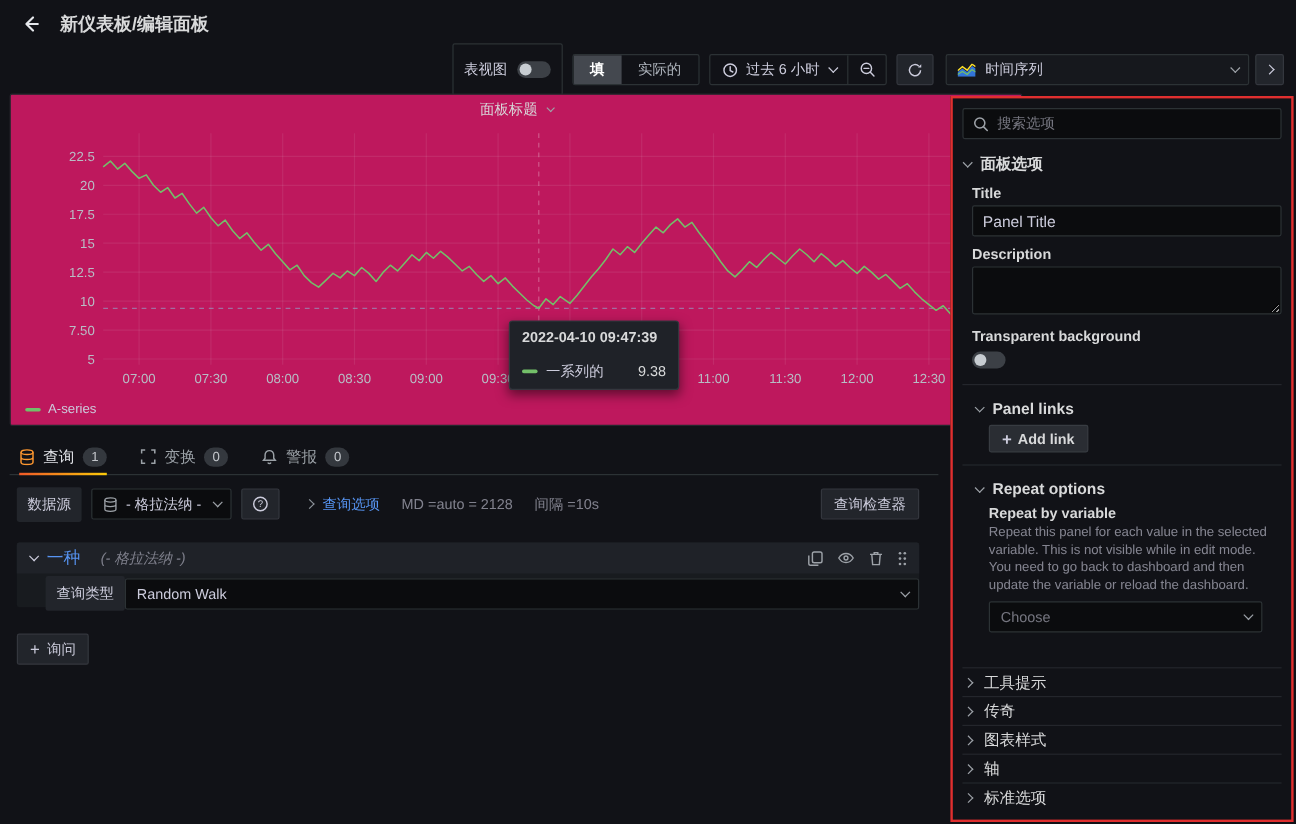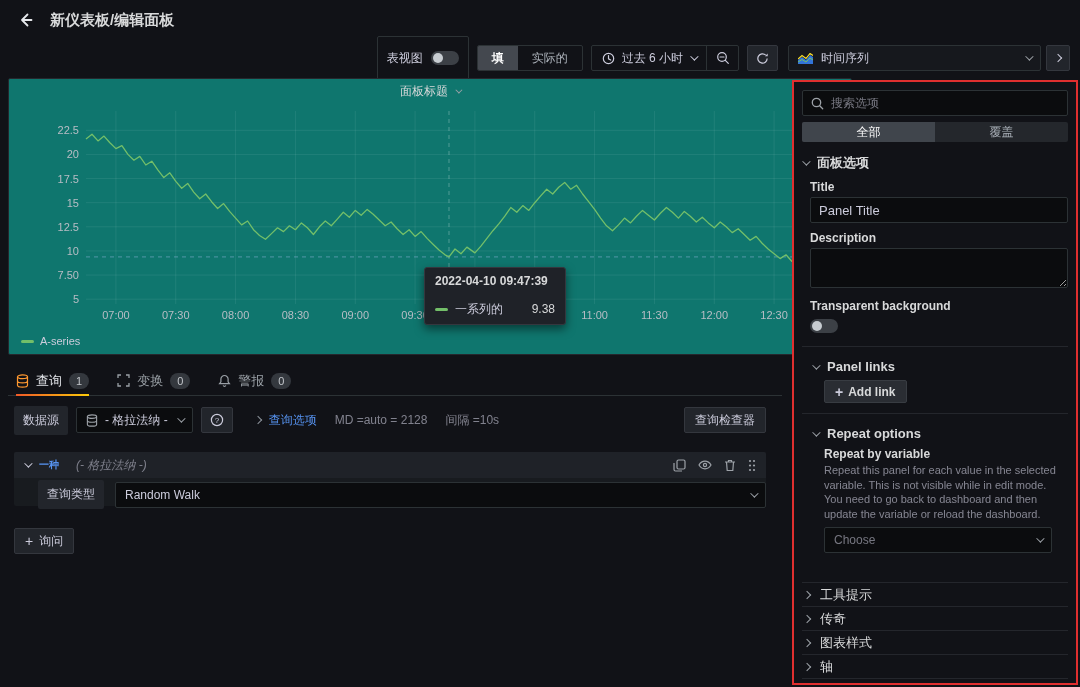--- a/index.html
+++ b/index.html
@@ -34,21 +34,21 @@
   .seg{border:none;background:transparent;color:#aeb4bc;font-size:12px;padding:0 14px;cursor:pointer}
   .seg.active{background:#44484f;color:#fff;font-weight:600}
   .time-group{display:flex;height:26px;border:1px solid #2c3235;border-radius:2px;overflow:hidden}
   .tp{display:flex;align-items:center;gap:7px;background:transparent;border:none;color:#ccccdc;font-size:12px;padding:0 10px;cursor:pointer}
   .tz{width:32px;background:transparent;border:none;border-left:1px solid #2c3235;color:#ccccdc;display:flex;align-items:center;justify-content:center;cursor:pointer}
   .tb-right{width:292px;display:flex;align-items:center;gap:5px;padding-right:10px}
   .viz-select{flex:1;height:26px;background:#16181d;border:1px solid #2c3235;border-radius:2px;display:flex;align-items:center;gap:8px;padding:0 9px;cursor:pointer}
   .viz-select .chev{margin-left:auto;color:#9da2a8}
 
   
-  #chart-panel{position:absolute;left:8px;top:78px;width:844px;height:277px;background:#0f766e;border:1px solid #25272d;border-radius:2px}
+  #chart-panel{position:absolute;left:8px;top:78px;width:844px;height:277px;background:#be185d;border:1px solid #25272d;border-radius:2px}
   .panel-title{position:absolute;left:0;top:0;width:100%;height:24px;display:flex;align-items:center;justify-content:center;gap:7px;font-size:12px;color:#d8d9da;cursor:pointer}
   .plot{position:absolute;left:6px;right:6px;top:26px;bottom:28px}
   .plot svg{width:100%;height:100%}
   .plot svg text{font-family:"Liberation Sans",sans-serif}
   .tooltip{position:absolute;min-width:142px;background:#1f2228;border:1px solid #34373e;border-radius:3px;box-shadow:0 4px 10px rgba(0,0,0,.5);padding:6px 10px;z-index:5}
   .tt-date{font-size:12px;font-weight:700;color:#d8d9da;margin-bottom:13px;white-space:nowrap}
   .tt-row{display:flex;align-items:center;gap:7px;font-size:12px}
   .swatch{width:13px;height:3px;border-radius:2px;background:#73bf69;flex:none}
   .tt-val{margin-left:auto;color:#d8d9da}
   .legend{position:absolute;left:12px;bottom:7px;display:flex;align-items:center;gap:6px;font-size:11px;color:#ccccdc;cursor:pointer}
@@ -68,25 +68,25 @@
   .qopts{display:flex;align-items:center;gap:8px;margin-left:14px;cursor:pointer}
   .qopts a{color:#5794f2;font-size:12px;text-decoration:none}
   .qopts .chev{color:#8d939b}
   .meta{color:rgba(204,204,220,.6);font-size:12px;margin-left:10px}
   .right-push{margin-left:auto}
 
   
   #query-card{position:absolute;left:14px;top:452px;width:752px;height:54px;background:#181b1f;border-radius:2px}
   .qc-head{height:26px;background:#1f2228;display:flex;align-items:center;gap:9px;padding:0 10px;border-radius:2px 2px 0 0}
   .qc-head .chev{color:#ccccdc}
-  .refid{color:#5794f2;font-weight:700;font-size:10px}
+  .refid{color:#5794f2;font-weight:400;font-size:14px}
   .hint{color:rgba(204,204,220,.55);font-style:italic;font-size:12px;margin-left:8px}
   .qc-icons{margin-left:auto;display:flex;align-items:center;gap:12px;color:#9da2a8}
   .qc-icons span{cursor:pointer;display:flex}
-  .qc-body{display:flex;align-items:center;gap:11px;padding:2px 0 0 24px}
+  .qc-body{display:flex;align-items:center;gap:0;padding:2px 0 0 24px}
   .qc-body .select{flex:1;margin-right:0}
   .qc-body .select .chev{margin-left:auto}
 
   #add-query{position:absolute;left:14px;top:528px}
   .plus{font-size:14px;line-height:1;color:#ccccdc}
 
   
   #options-pane{position:absolute;left:792px;top:80px;width:286px;height:605px;border:2px solid #e02f2f;padding:8px;overflow:hidden;background:#111217}
   .search-box{height:26px;background:#0b0c0e;border:1px solid #2c3235;border-radius:2px;display:flex;align-items:center;gap:7px;padding:0 8px}
   .search-box input{flex:1;background:transparent;border:none;outline:none;color:#ccccdc;font-size:12px;font-family:inherit}
@@ -353,24 +353,20 @@
 </button>
 
 <aside id="options-pane">
   <div class="search-box">
     <svg width="13" height="13" viewBox="0 0 13 13">
         <circle cx="5.5" cy="5.5" r="4.2" stroke="#9da2a8" fill="none" stroke-width="1.3"></circle>
         <path d="M8.7 8.7l3 3" stroke="#9da2a8" stroke-width="1.3" stroke-linecap="round"></path>
       </svg>
     <input placeholder="搜索选项" style="">
   </div>
-  <div class="opt-tabs">
-    <div class="opt-tab active">全部</div>
-    <div class="opt-tab">覆盖</div>
-  </div>
 
   <div class="sec-head">
     <span class="chev down"></span>
     <span>面板选项</span>
   </div>
 
   <div class="field-label">Title</div>
   <input class="tinput" value="Panel Title" style="">
 
   <div class="field-label">Description</div>

